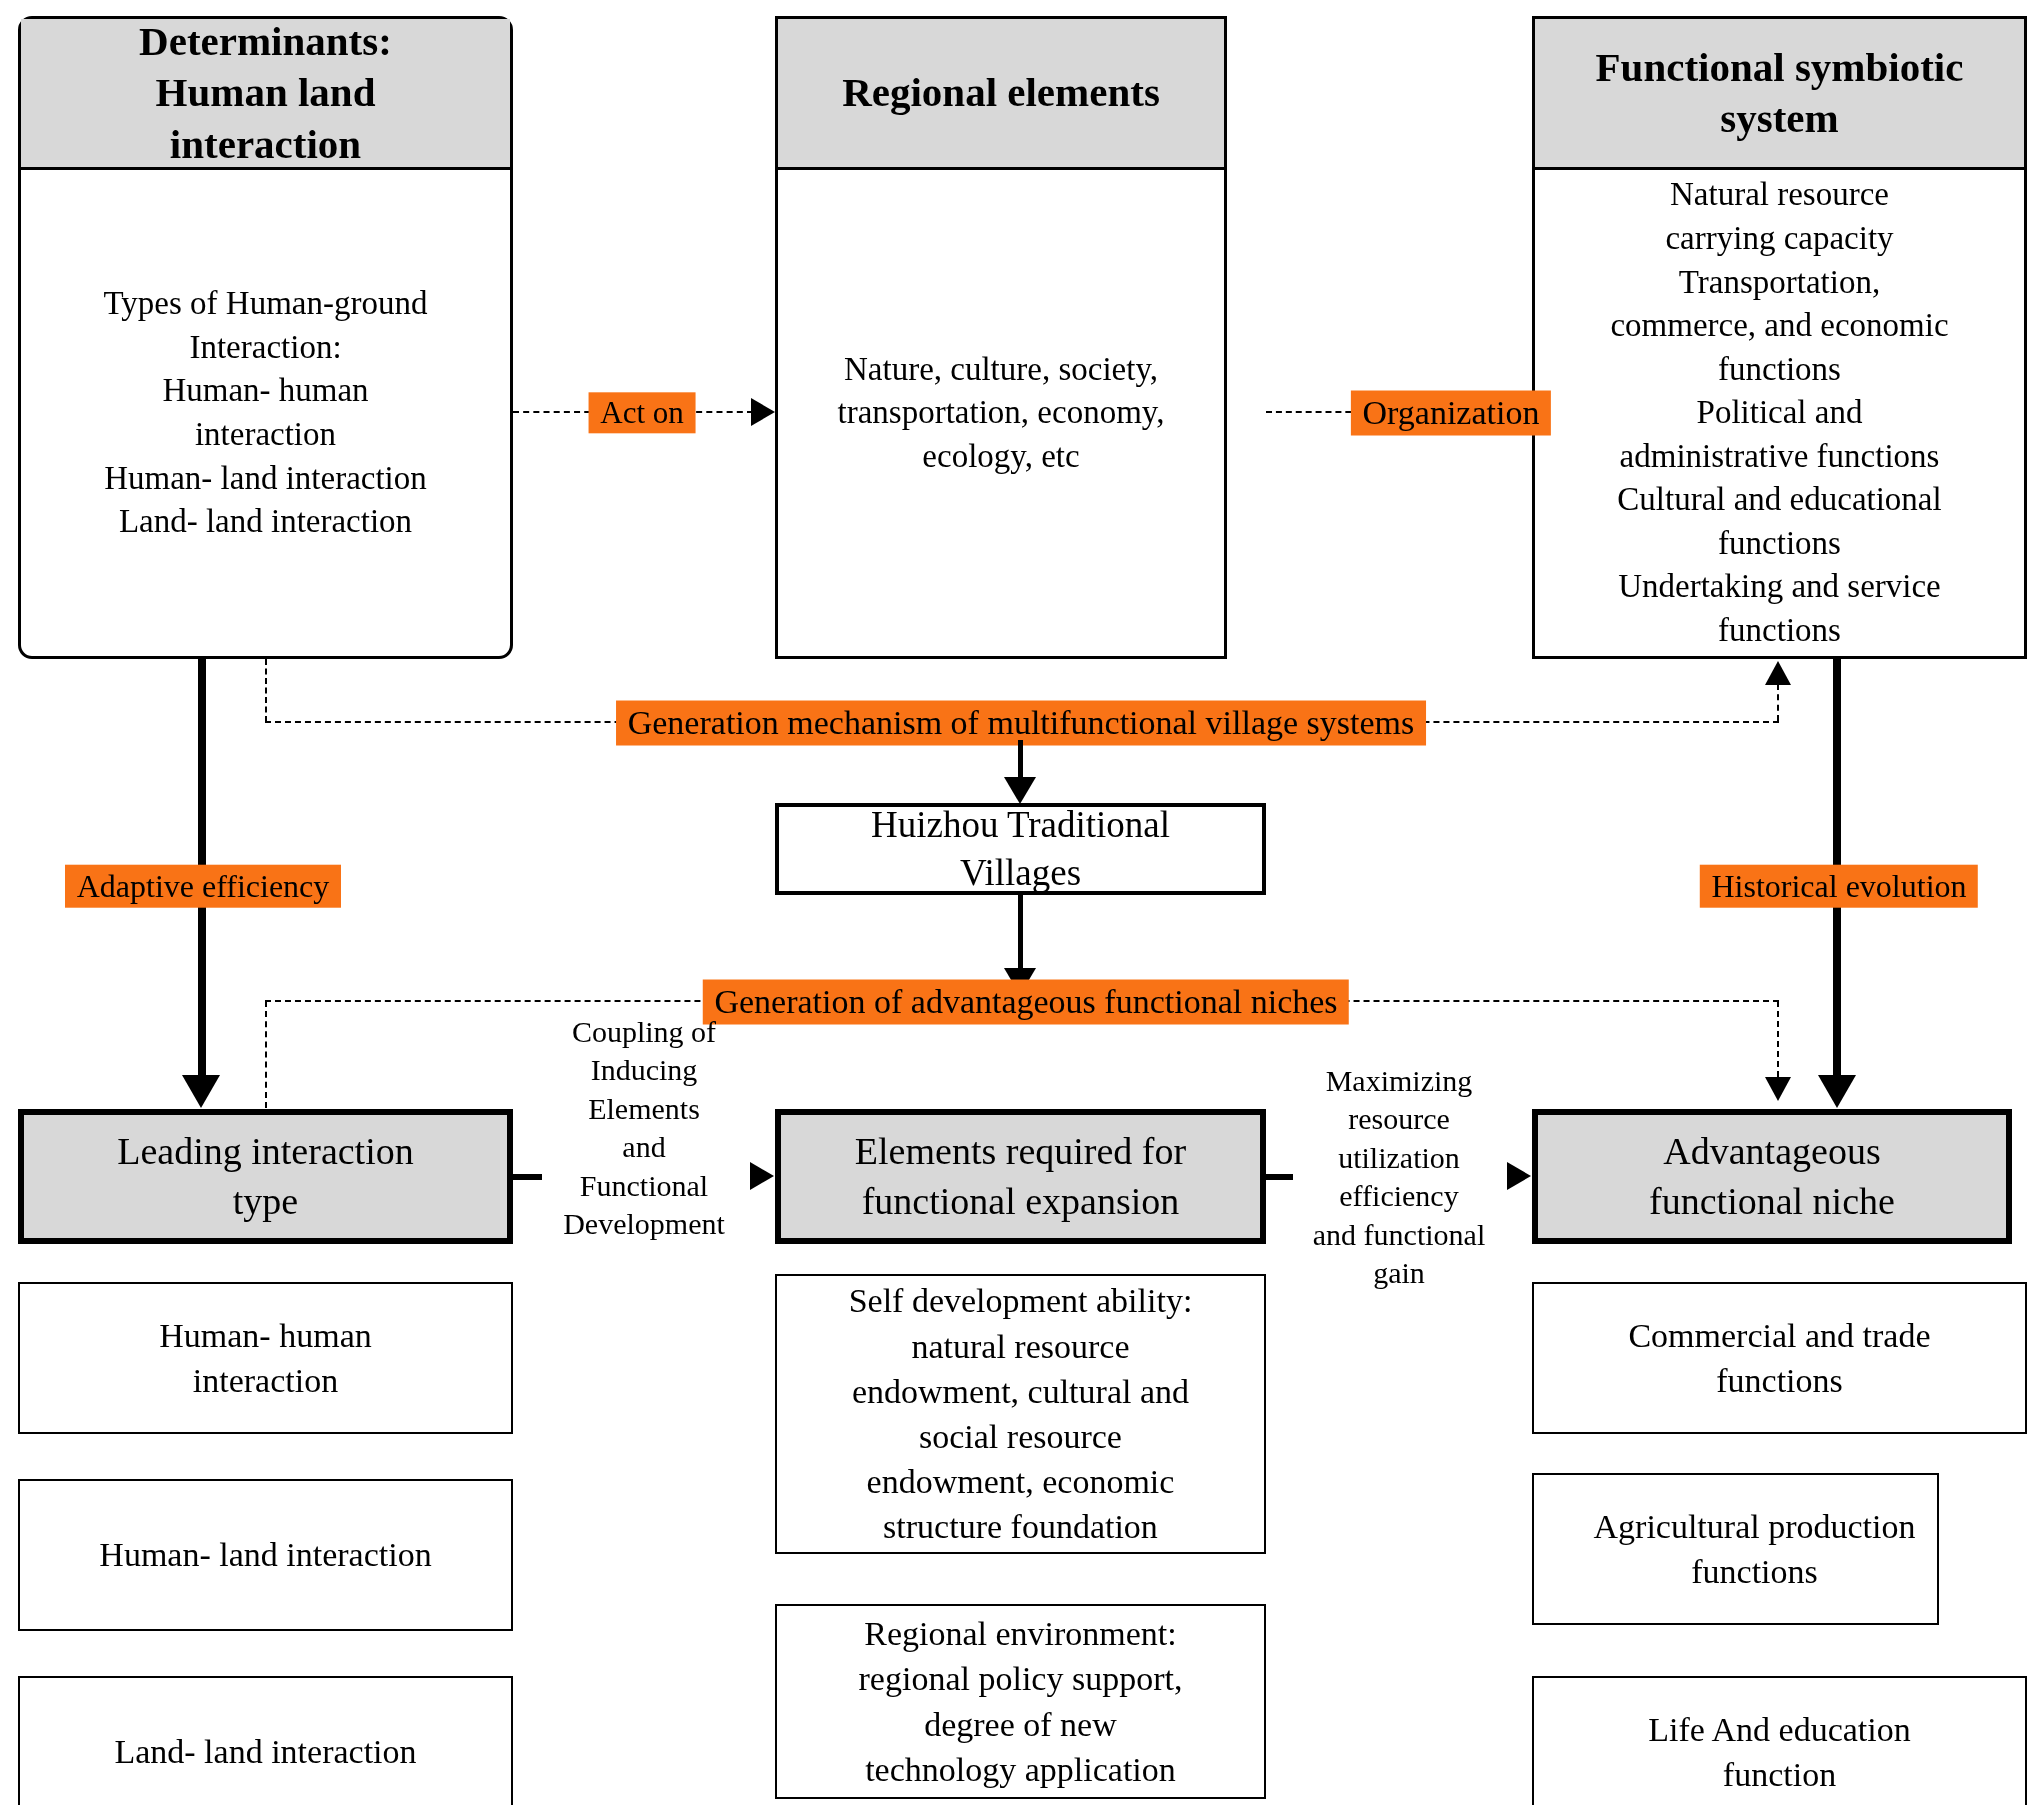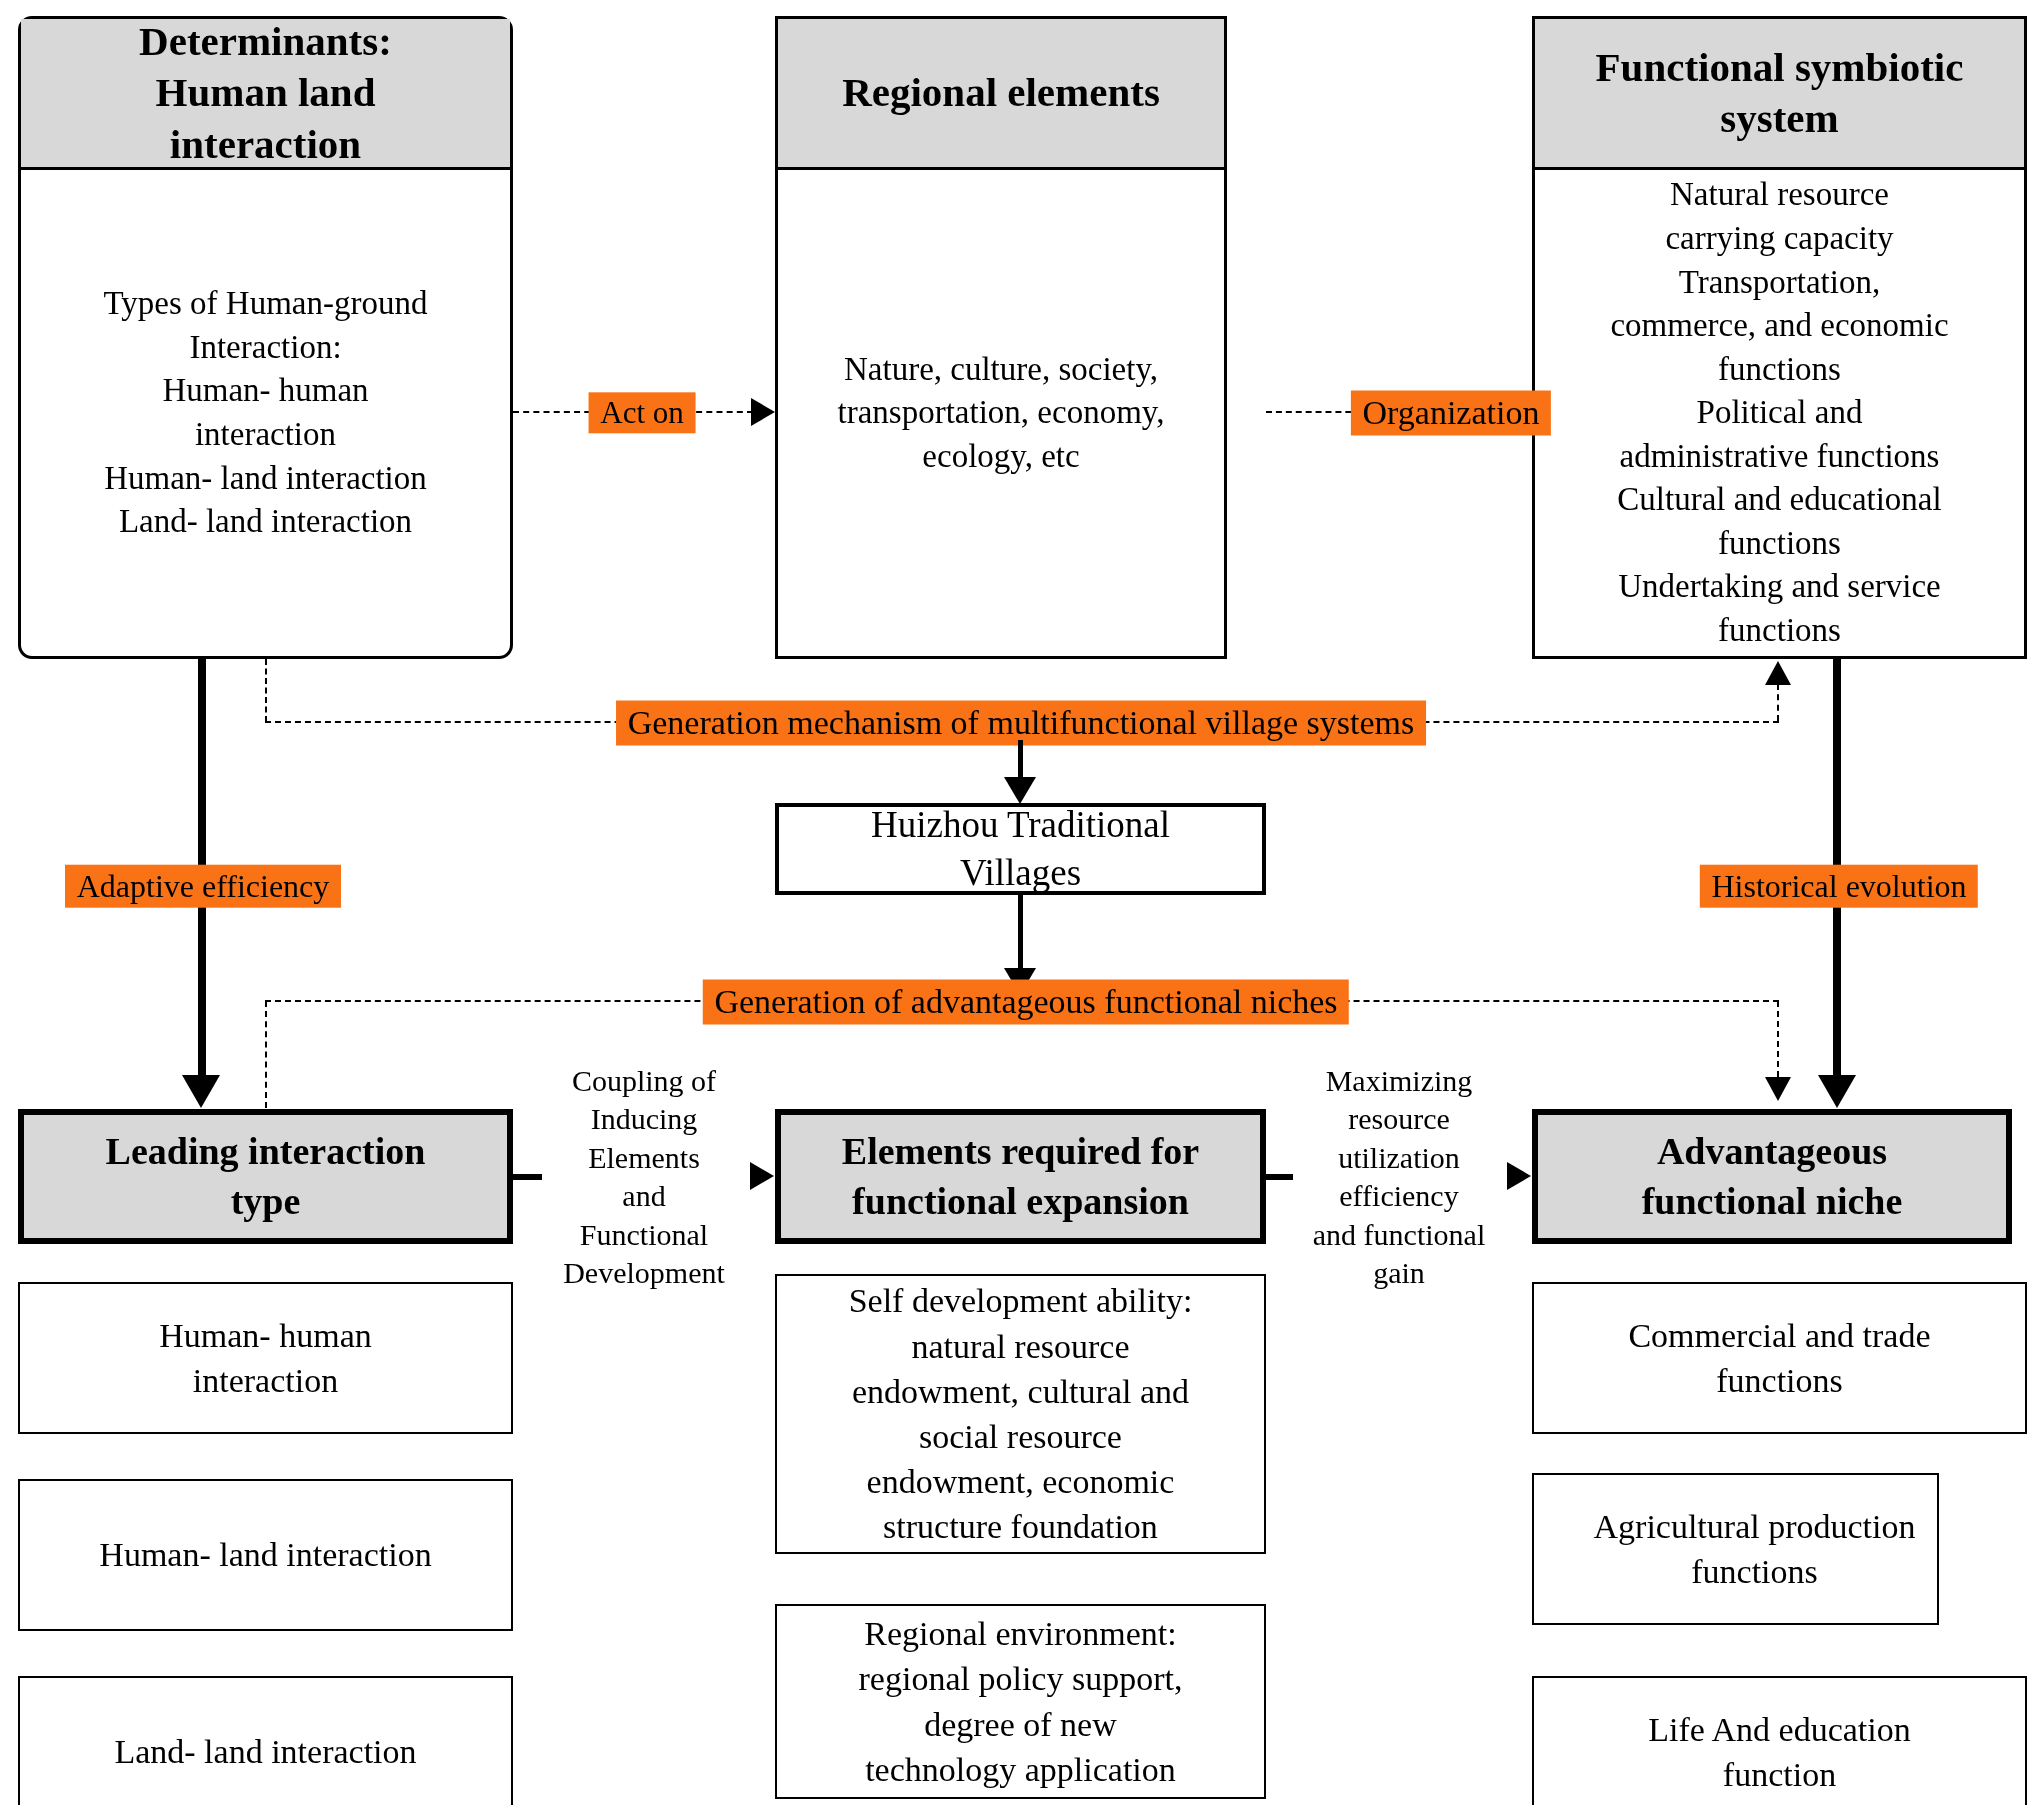--- a/index.html
+++ b/index.html
@@ -17,21 +17,21 @@
     text-align:center;font-weight:bold;font-size:41px;line-height:1.25;
     white-space:pre-line;height:148px;flex:0 0 auto;
   }
   .box .bdy{
     flex:1 1 auto;display:flex;align-items:center;justify-content:center;
     text-align:center;font-size:33px;line-height:1.32;white-space:pre-line;padding:0 5.3px;
   }
   .gbox{
     position:absolute;background:#d8d8d8;border:6.4px solid #000;box-sizing:border-box;
     display:flex;align-items:center;justify-content:center;text-align:center;
-    font-weight:bold;font-size:38px;line-height:1.3;white-space:pre-line;
+    font-weight:normal;font-size:38px;line-height:1.3;white-space:pre-line;
   }
   .wbox{
     position:absolute;background:#fff;border:2.7px solid #000;box-sizing:border-box;
     display:flex;align-items:center;justify-content:center;text-align:center;
     font-size:34px;line-height:1.33;white-space:pre-line;
   }
   .hdash{position:absolute;border-top:2.7px dashed #000;height:0;}
   .vdash{position:absolute;border-left:2.7px dashed #000;width:0;}
   .shaft{position:absolute;background:#000;}
   .tri-right{position:absolute;width:0;height:0;border-top:14.4px solid transparent;border-bottom:14.4px solid transparent;border-left:24.5px solid #000;}
@@ -133,21 +133,21 @@
   <div class="lbl" style="left:1839px;top:886px;">Historical evolution</div>
 
   <div class="gbox" style="left:18px;top:1109px;width:495px;height:135px;">Leading interaction
 type</div>
   <div class="gbox" style="left:775px;top:1109px;width:491px;height:135px;">Elements required for
 functional expansion</div>
   <div class="gbox" style="left:1532px;top:1109px;width:480px;height:135px;">Advantageous
 functional niche</div>
 
   <div class="shaft" style="left:513px;top:1174px;width:29px;height:5.9px;"></div>
-  <div class="clbl" style="left:644px;top:1177px;">Coupling of
+  <div class="clbl" style="left:644px;top:1128px;">Coupling of
 Inducing
 Elements
 and
 Functional
 Development</div>
   <div class="tri-right" style="left:750px;top:1162px;"></div>
 
   <div class="shaft" style="left:1266px;top:1174px;width:27px;height:5.9px;"></div>
   <div class="clbl" style="left:1399px;top:1177px;">Maximizing
 resource

